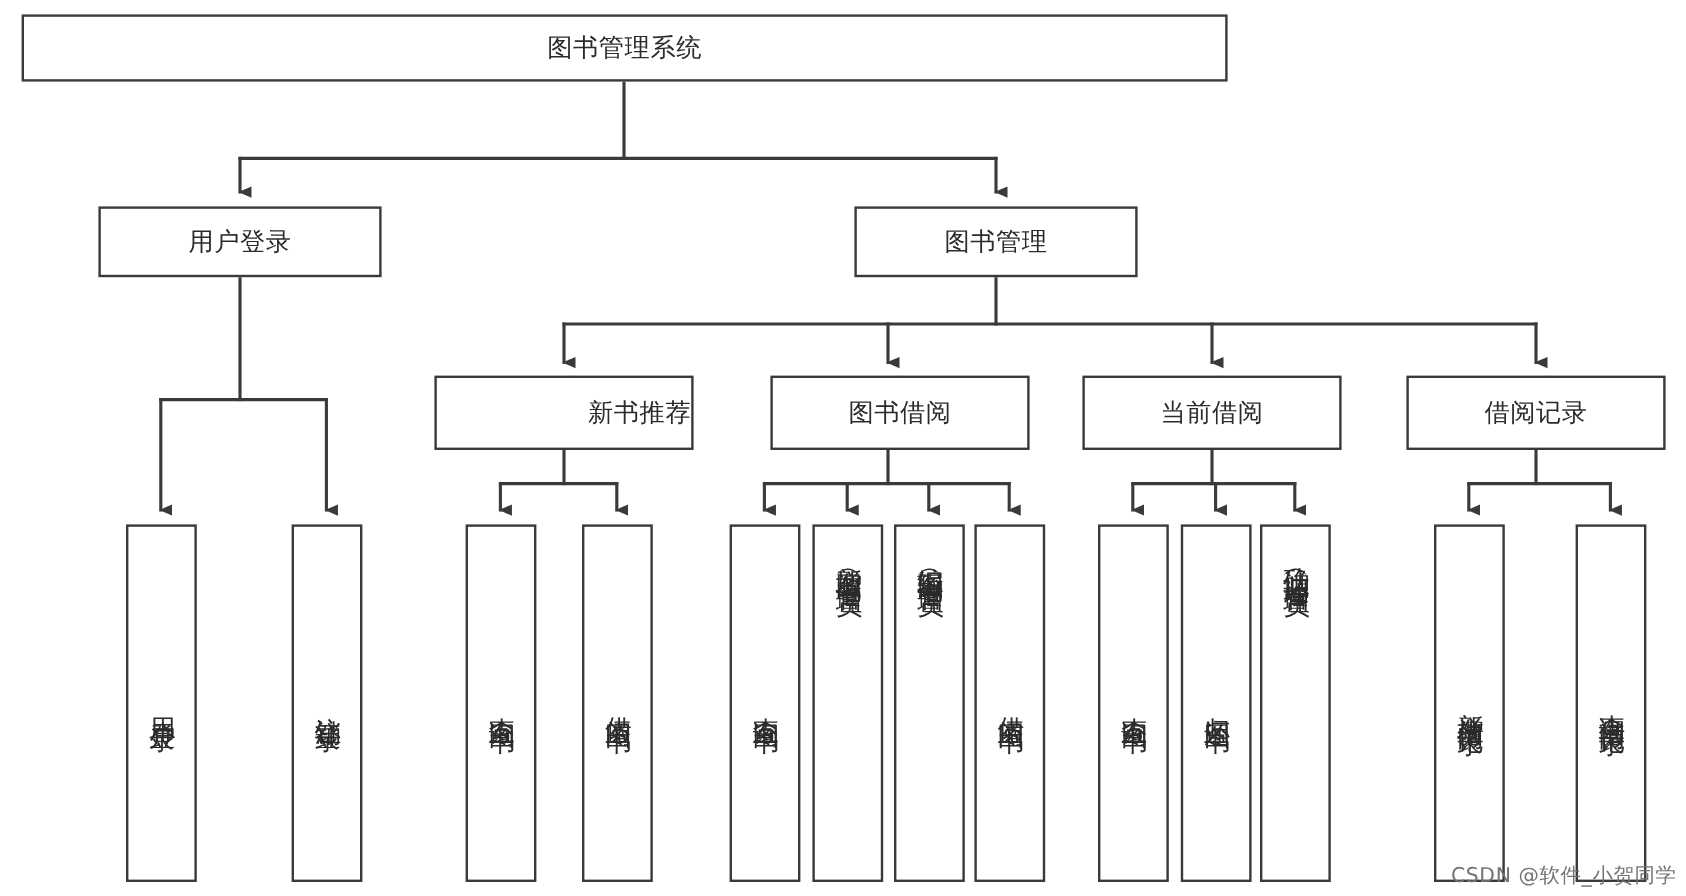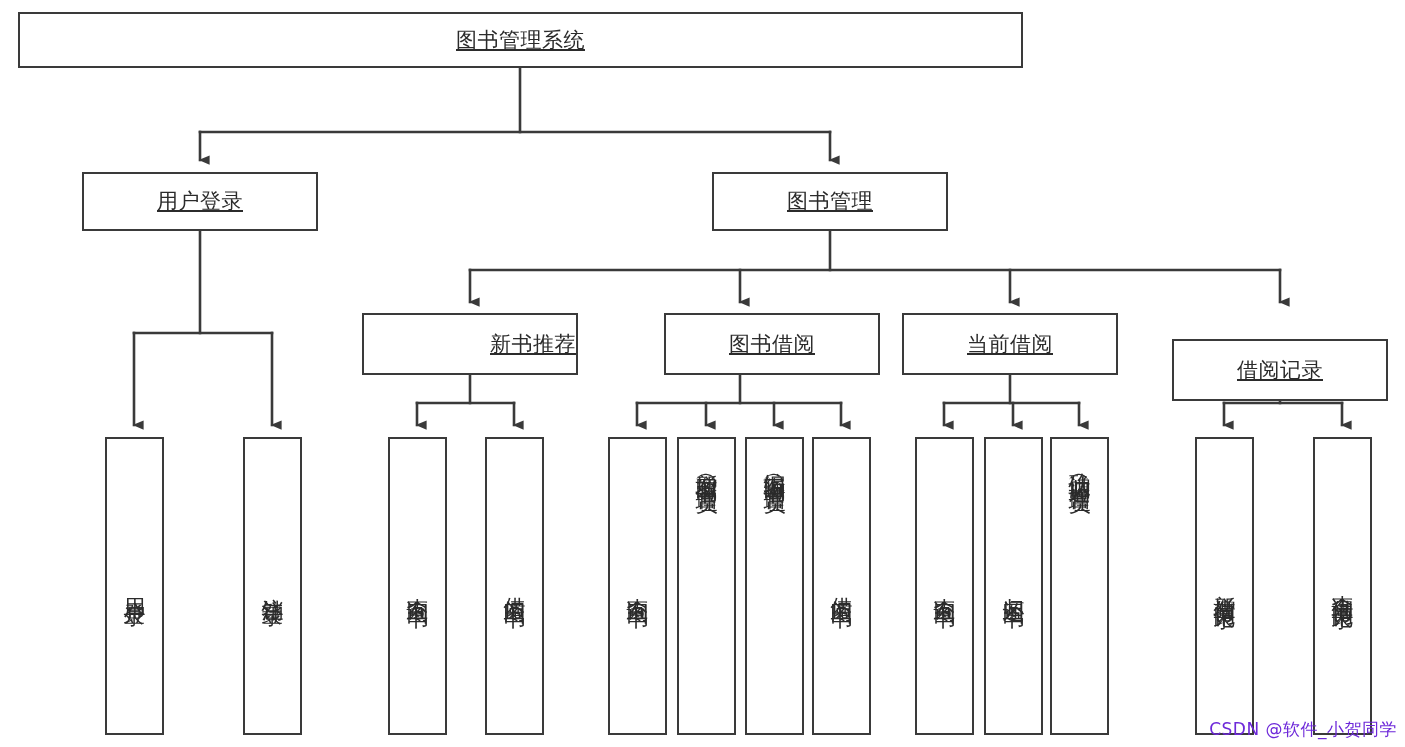--- a/index.html
+++ b/index.html
@@ -21,21 +21,20 @@
   }
   .node .lbl{
     display:block;
     line-height:1.18;
     text-align:center;
     letter-spacing:0.5px;
   }
   .node.horiz .lbl{
     font-size:21px;
     writing-mode:horizontal-tb;
-    text-decoration:underline;
   }
   .node.vert{
     align-items:flex-start;
     padding-top:16px;
   }
   .node.vert .lbl{
     writing-mode:vertical-rl;
     text-orientation:upright;
     font-size:22px;
     line-height:1.08;
@@ -43,21 +42,21 @@
   }
   .node.vert.mid{
     align-items:center;
     padding-top:0;
   }
   #watermark{
     position:absolute;
     right:8px;
     bottom:6px;
     font-size:17px;
-    color:#6d28d9;
+    color:#737373;
     letter-spacing:0.5px;
     white-space:nowrap;
     font-family:"DejaVu Sans","Liberation Sans",sans-serif;
   }
 </style>
 </head>
 <body>
 
 <div id="stage">
 
@@ -118,27 +117,27 @@
   <div class="node horiz" style="left:82px;top:172px;width:236px;height:59px;">
     <span class="lbl">用户登录</span>
   </div>
   <div class="node horiz" style="left:712px;top:172px;width:236px;height:59px;align-items:center;">
     <span class="lbl">图书管理</span>
   </div>
 
   <div class="node horiz" style="left:362px;top:313px;width:216px;height:62px;justify-content:flex-end;">
     <span class="lbl">新书推荐</span>
   </div>
-  <div class="node horiz" style="left:664px;top:313px;width:216px;height:62px;">
+  <div class="node horiz" style="left:642px;top:313px;width:216px;height:62px;">
     <span class="lbl">图书借阅</span>
   </div>
   <div class="node horiz" style="left:902px;top:313px;width:216px;height:62px;align-items:center;">
     <span class="lbl">当前借阅</span>
   </div>
-  <div class="node horiz" style="left:1172px;top:313px;width:216px;height:62px;margin-top:26px;">
+  <div class="node horiz" style="left:1172px;top:313px;width:216px;height:62px;">
     <span class="lbl">借阅记录</span>
   </div>
 
   <div class="node vert mid" style="left:105px;top:437px;width:59px;height:298px;">
     <span class="lbl">用户登录</span>
   </div>
   <div class="node vert mid" style="left:243px;top:437px;width:59px;height:298px;">
     <span class="lbl">注销登录</span>
   </div>
 

